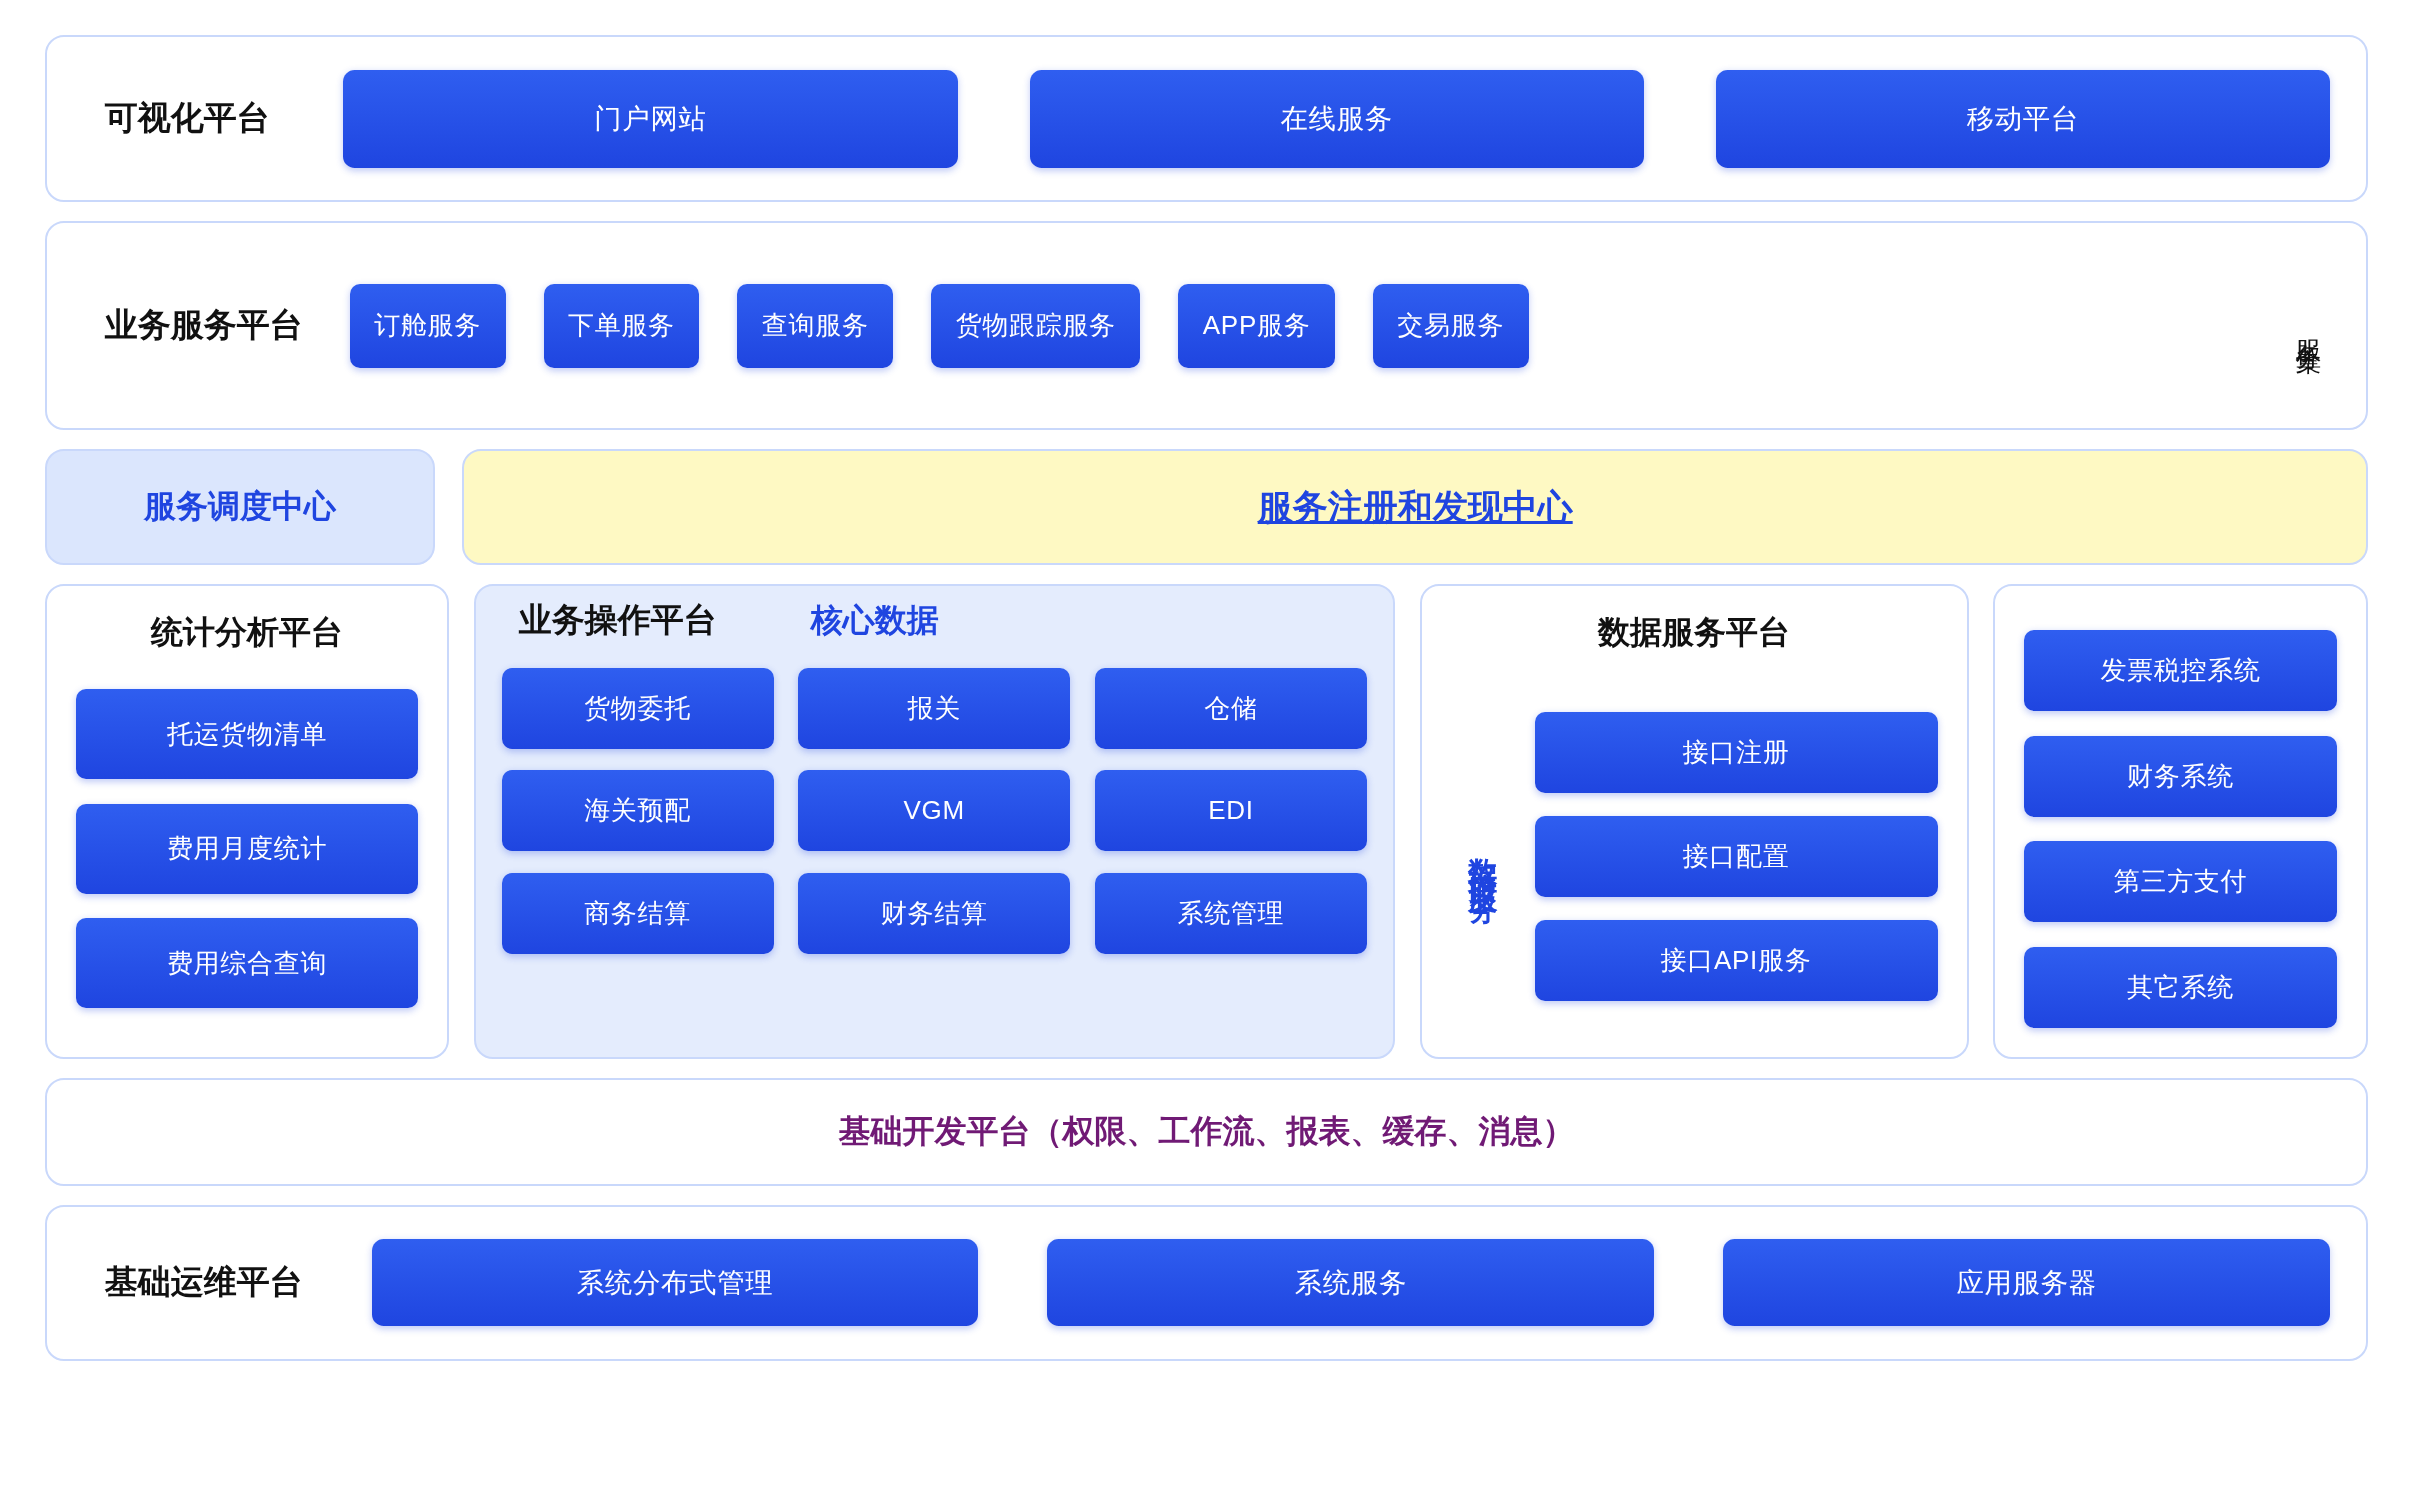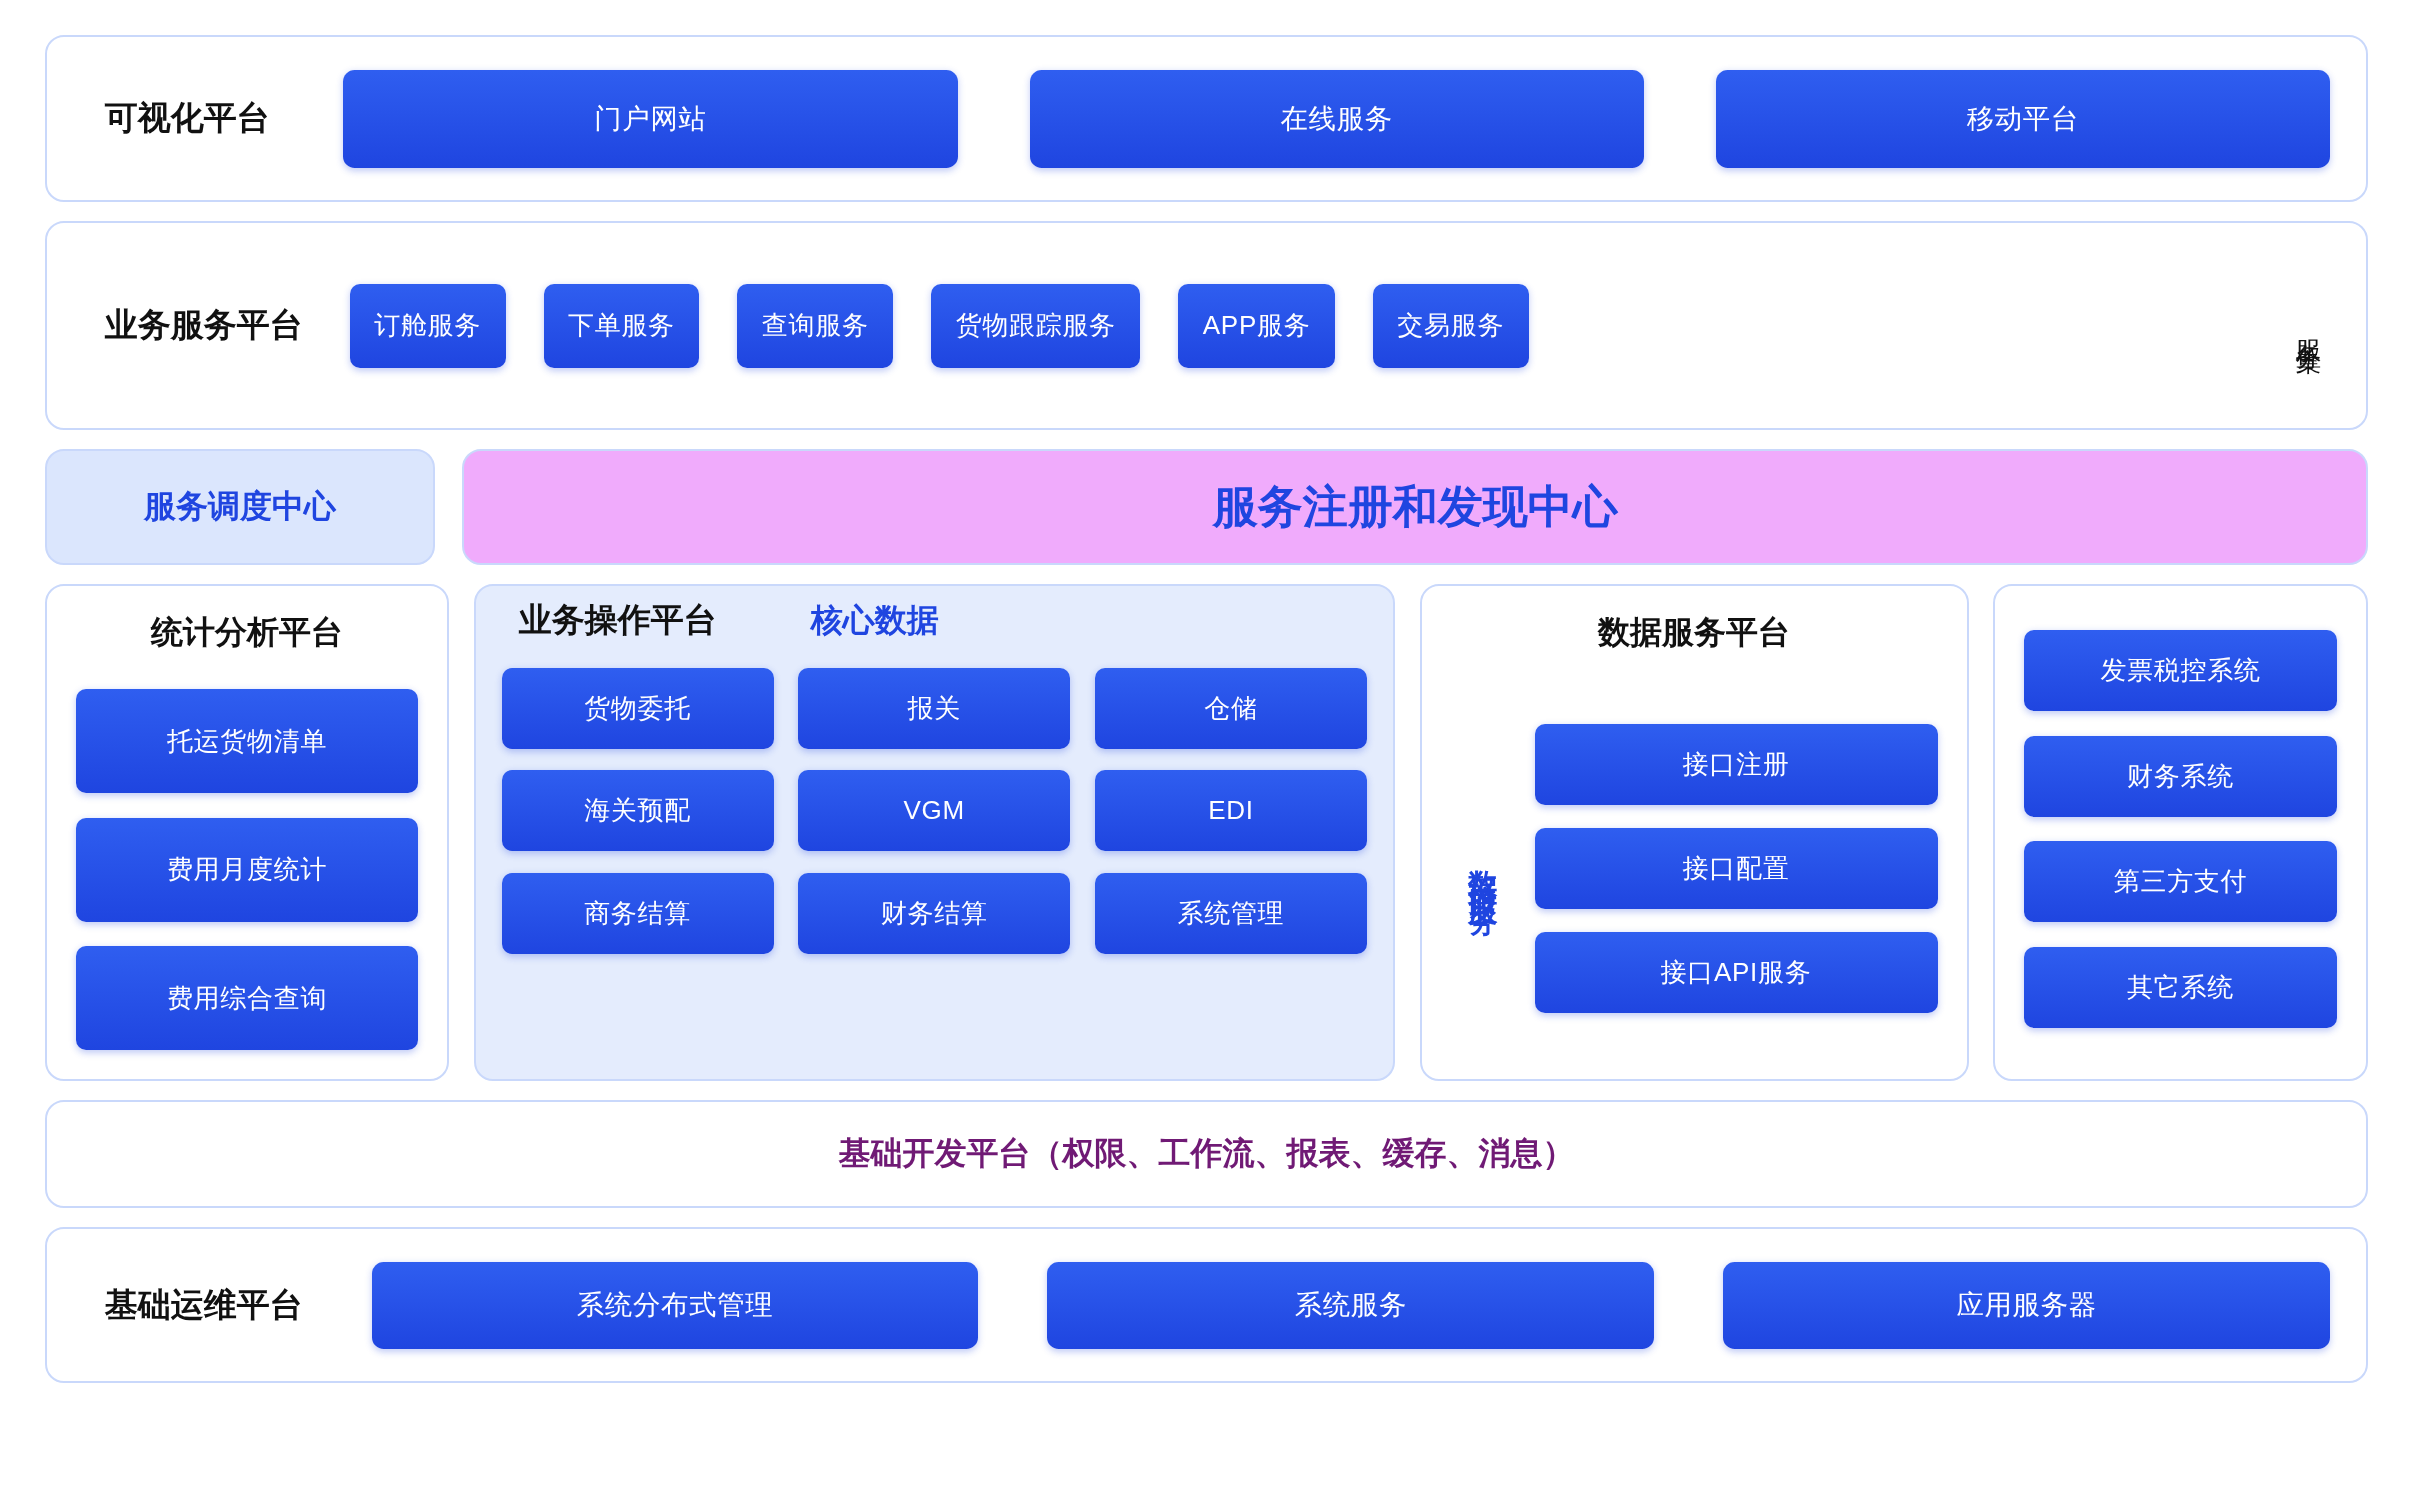--- a/index.html
+++ b/index.html
@@ -137,28 +137,29 @@
     justify-content: center;
     font-size: 32px;
     font-weight: bold;
     color: #1f45e0;
     box-sizing: border-box;
   }
   .registry {
     flex: 1;
     border: 2.2px solid #c9d8fb;
     border-radius: 19px;
-    background: #f0abfc;
-    display: flex;
-    align-items: center;
-    justify-content: center;
-    font-size: 45px;
+    background: #fef9c3;
+    display: flex;
+    align-items: center;
+    justify-content: center;
+    font-size: 35px;
     font-weight: bold;
     color: #1f45e0;
     box-sizing: border-box;
+    text-decoration: underline;
   }
 
   
   .row4 {
     display: flex;
     gap: 24.5px;
     align-items: stretch;
   }
   .col {
     border: 2.2px solid #c9d8fb;
@@ -172,21 +173,21 @@
     font-weight: bold;
     text-align: center;
     color: #111;
     margin-bottom: 21.7px;
     white-space: nowrap;
   }
 
   
   .col-stat { width: 404px; display: flex; flex-direction: column; }
   .col-stat .items { display: flex; flex-direction: column; gap: 24.5px; margin-top: 13px; }
-  .col-stat .pill { height: 104px; }
+  .col-stat .pill { height: 90px; }
 
   
   .col-ops {
     flex: 1;
     background: #e4ecfd;
     padding: 12px 26px 33px 26px;
     display: flex;
     flex-direction: column;
   }
   .ops-head {

